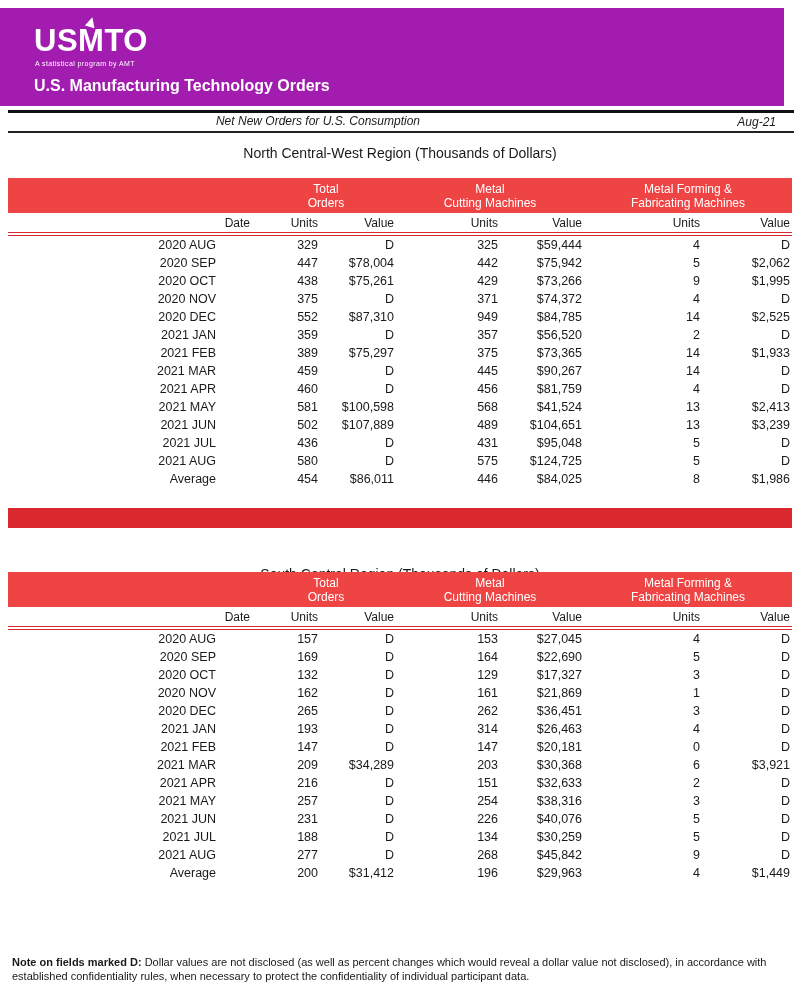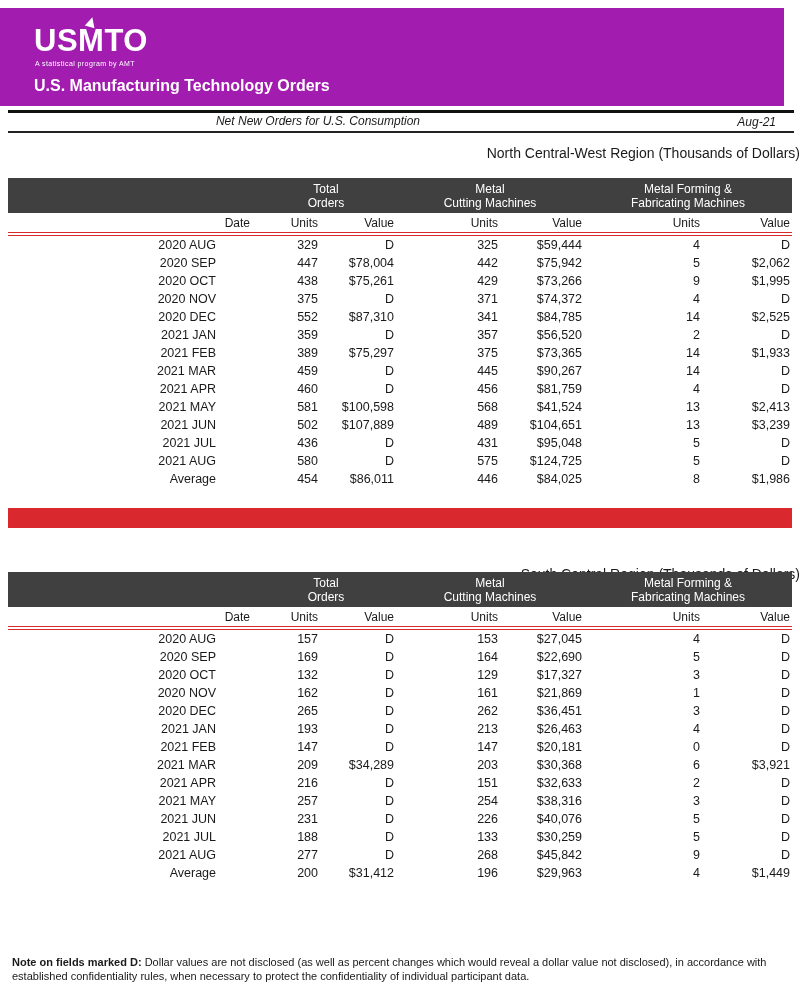--- a/index.html
+++ b/index.html
@@ -15,31 +15,31 @@
         border-left:5px solid transparent;border-right:5px solid transparent;
         border-bottom:10px solid #ffffff;transform:rotate(16deg);}
   .logo-tagline{position:absolute;left:35px;top:52px;color:#fff;font-size:7px;letter-spacing:0.4px;}
   .org-line{position:absolute;left:34px;top:69px;color:#fff;font-weight:bold;font-size:16px;}
   
   .rule-top{position:absolute;left:8px;top:110px;width:786px;height:3px;background:#111;}
   .rule-title{position:absolute;left:8px;top:131px;width:786px;height:2px;background:#222;}
   .report-title{position:absolute;left:0;top:112px;width:636px;text-align:center;
         font-style:italic;font-size:12px;line-height:18px;}
   .report-date{position:absolute;right:24px;top:113px;font-size:12px;line-height:18px;font-style:italic;}
-  .region-title{position:absolute;left:0;width:800px;text-align:right;font-size:14px;}
+  .region-title{position:absolute;left:0;width:800px;text-align:center;font-size:14px;}
   #region1-title{top:145px;}
   #region2-title{top:566px;}
   
   .tbl-wrap{position:absolute;left:8px;width:784px;}
   #table1{top:178px;}
   #table2{top:572px;}
   table{width:784px;border-collapse:collapse;table-layout:fixed;}
   col.c0{width:248px;} col.c1{width:64px;} col.c2{width:76px;}
   col.c3{width:104px;} col.c4{width:84px;} col.c5{width:118px;} col.c6{width:90px;}
-  .group-row th{background:#404040;color:#fff;font-weight:normal;font-size:12px;
+  .group-row th{background:#ef4444;color:#fff;font-weight:normal;font-size:12px;
         line-height:14px;padding:4px 0 3px 0;text-align:center;vertical-align:middle;}
   .col-row th{font-weight:normal;font-size:12px;height:17px;padding:1px 0;
         border-bottom:4px double #D9292F;}
   .col-row th.h-date{text-align:right;padding-right:6px;}
   .col-row th.h-num{text-align:right;padding-right:2px;}
   tbody td{font-size:12.5px;height:18px;line-height:18px;padding:0;white-space:nowrap;}
   tbody td.c-date{text-align:right;padding-right:40px;}
   tbody td.c-num{text-align:right;padding-right:2px;}
   
   .divider{position:absolute;left:8px;top:508px;width:784px;height:20px;background:#D9292F;}
@@ -135,21 +135,21 @@
           <td class="c-num">D</td>
           <td class="c-num">371</td>
           <td class="c-num">$74,372</td>
           <td class="c-num">4</td>
           <td class="c-num">D</td>
         </tr>
         <tr>
           <td class="c-date">2020 DEC</td>
           <td class="c-num">552</td>
           <td class="c-num">$87,310</td>
-          <td class="c-num">341</td>
+          <td class="c-num">949</td>
           <td class="c-num">$84,785</td>
           <td class="c-num">14</td>
           <td class="c-num">$2,525</td>
         </tr>
         <tr>
           <td class="c-date">2021 JAN</td>
           <td class="c-num">359</td>
           <td class="c-num">D</td>
           <td class="c-num">357</td>
           <td class="c-num">$56,520</td>
@@ -316,21 +316,21 @@
           <td class="c-num">D</td>
           <td class="c-num">262</td>
           <td class="c-num">$36,451</td>
           <td class="c-num">3</td>
           <td class="c-num">D</td>
         </tr>
         <tr>
           <td class="c-date">2021 JAN</td>
           <td class="c-num">193</td>
           <td class="c-num">D</td>
-          <td class="c-num">213</td>
+          <td class="c-num">314</td>
           <td class="c-num">$26,463</td>
           <td class="c-num">4</td>
           <td class="c-num">D</td>
         </tr>
         <tr>
           <td class="c-date">2021 FEB</td>
           <td class="c-num">147</td>
           <td class="c-num">D</td>
           <td class="c-num">147</td>
           <td class="c-num">$20,181</td>
@@ -370,21 +370,21 @@
           <td class="c-num">D</td>
           <td class="c-num">226</td>
           <td class="c-num">$40,076</td>
           <td class="c-num">5</td>
           <td class="c-num">D</td>
         </tr>
         <tr>
           <td class="c-date">2021 JUL</td>
           <td class="c-num">188</td>
           <td class="c-num">D</td>
-          <td class="c-num">133</td>
+          <td class="c-num">134</td>
           <td class="c-num">$30,259</td>
           <td class="c-num">5</td>
           <td class="c-num">D</td>
         </tr>
         <tr>
           <td class="c-date">2021 AUG</td>
           <td class="c-num">277</td>
           <td class="c-num">D</td>
           <td class="c-num">268</td>
           <td class="c-num">$45,842</td>

